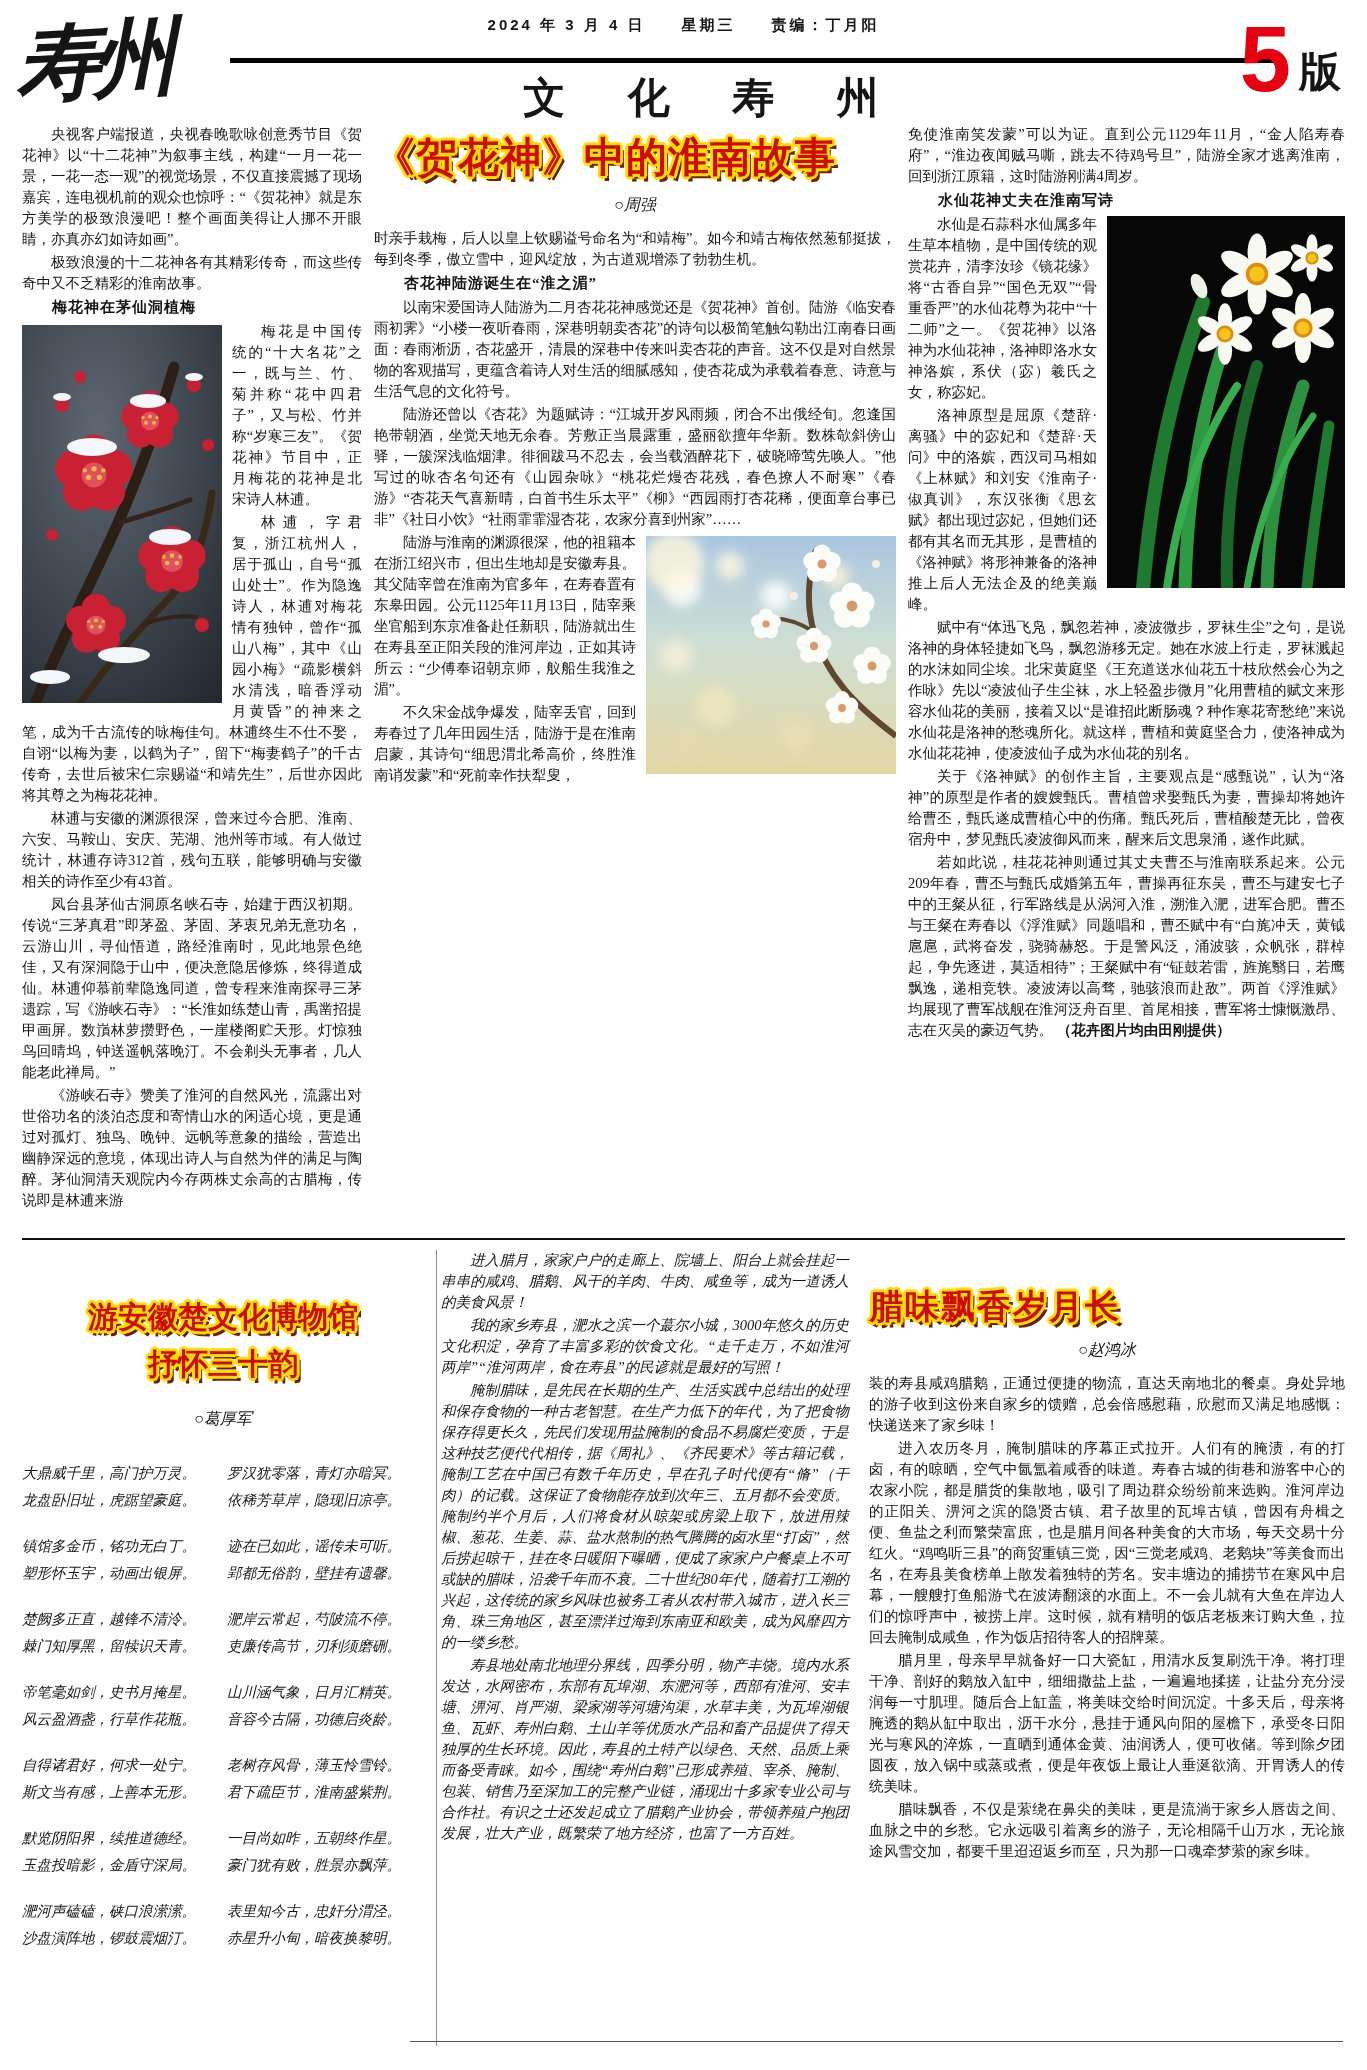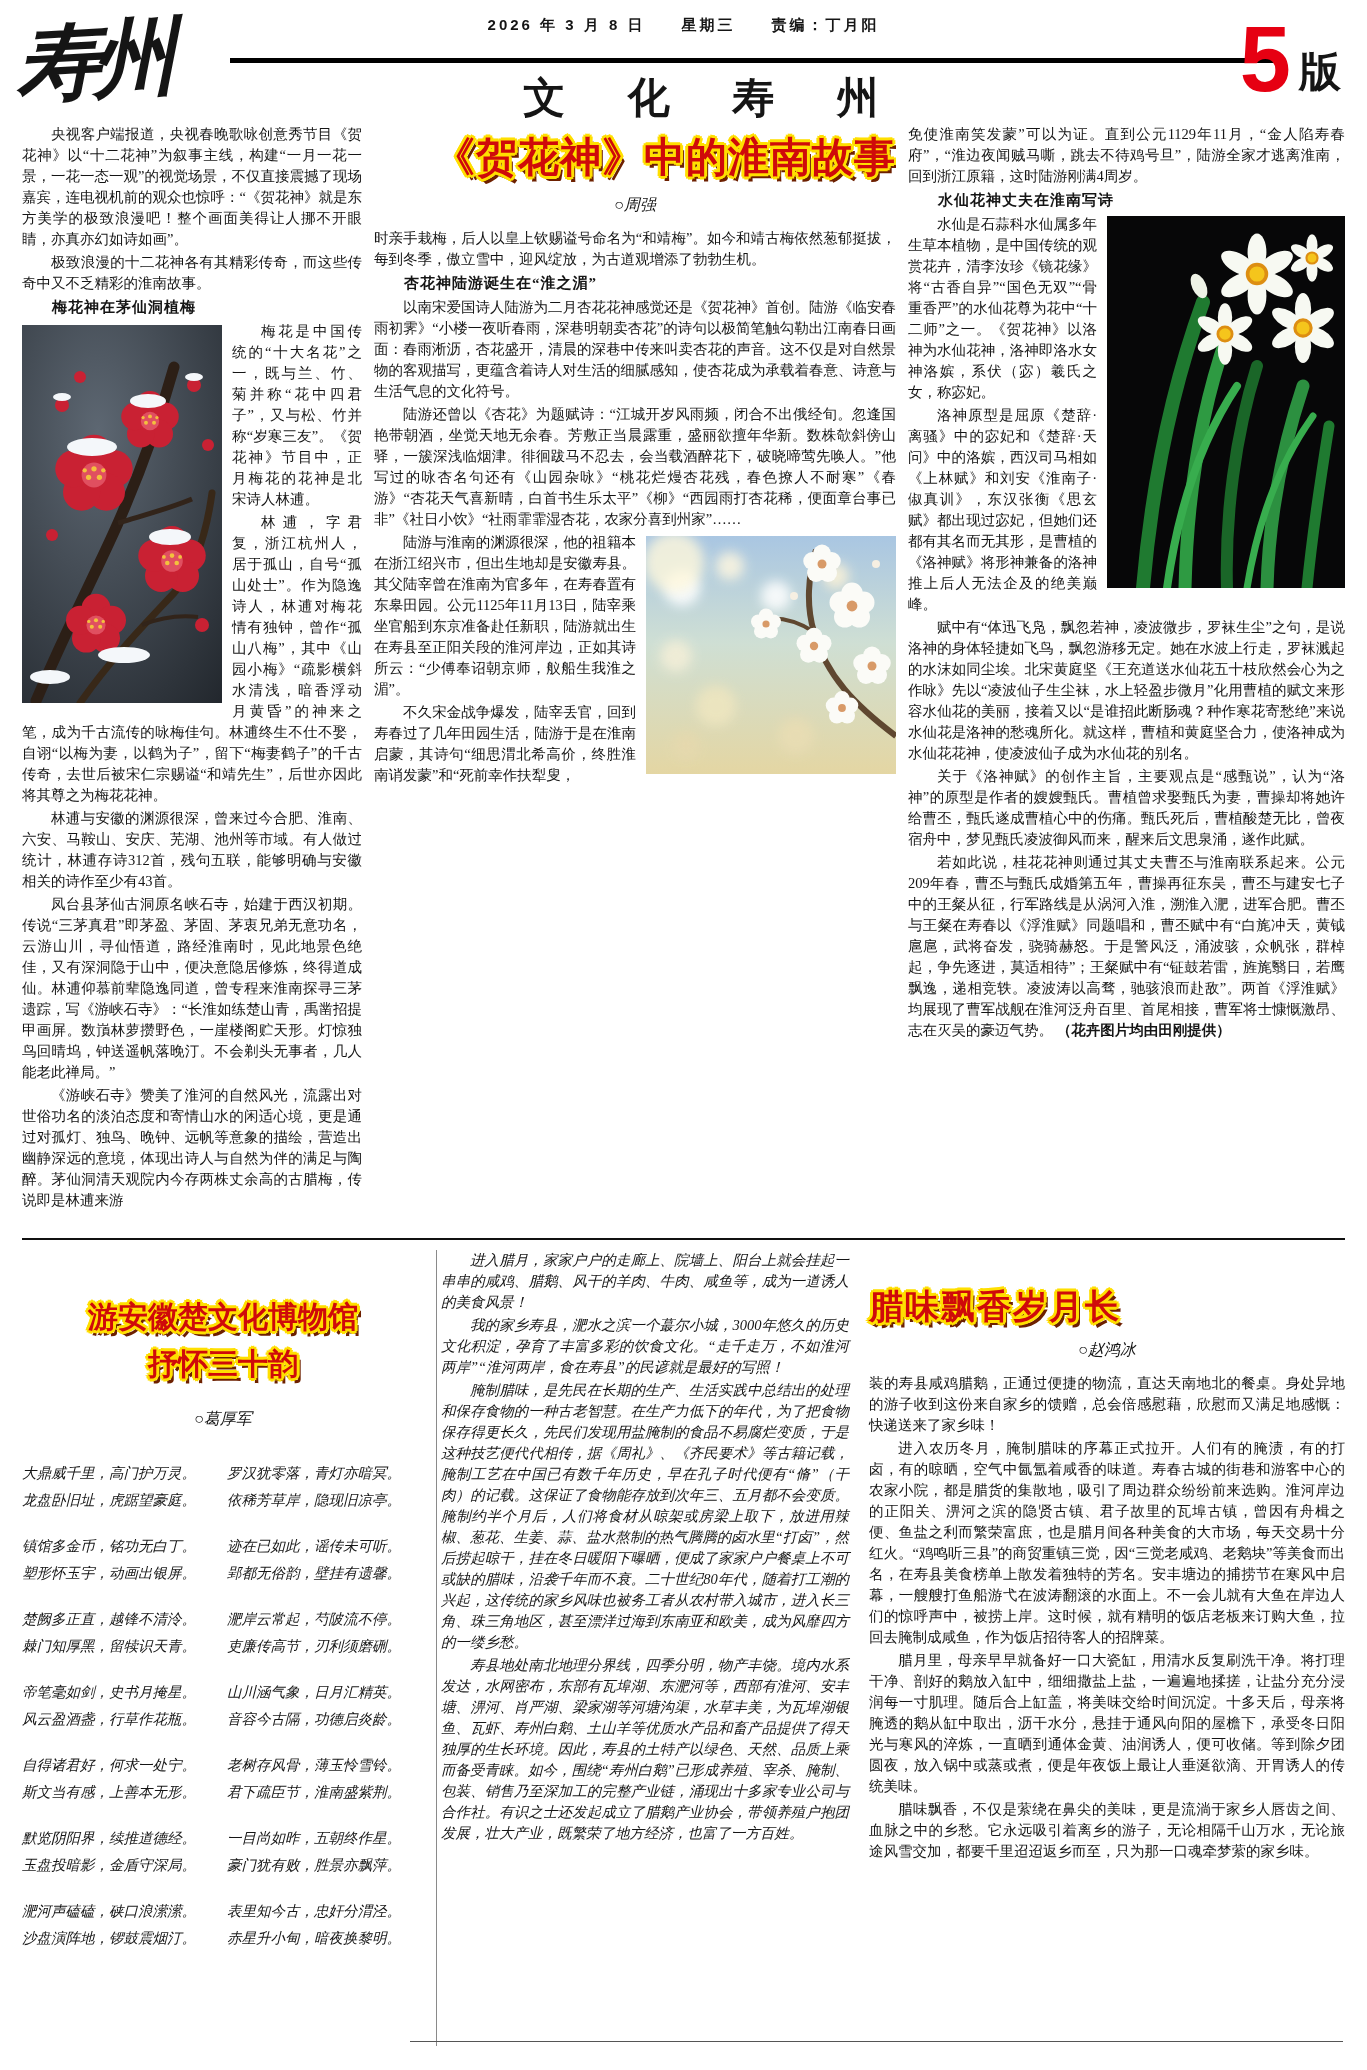--- a/index.html
+++ b/index.html
@@ -23,21 +23,21 @@
   .sub{font-size:15px;font-weight:700;margin:4px 0;text-indent:2em;letter-spacing:1px;}
   .author{text-align:center;font-size:16px;font-style:italic;margin:10px 0 12px;}
   .rt{color:#cf0a0a;font-family:"Liberation Sans",sans-serif;font-weight:900;
       text-shadow:-2px -2px 0 #ffdf00,2px -2px 0 #ffdf00,-2px 2px 0 #ffdf00,2px 2px 0 #ffdf00,
                   -3px 0 0 #ffdf00,3px 0 0 #ffdf00,0 -3px 0 #ffdf00,0 3px 0 #ffdf00,4px 5px 0 #6d2000;}
   
   .top{display:flex;gap:12px;padding:6px 22px 0;height:1106px;overflow:hidden;}
   .c1{width:340px;flex:none;overflow:hidden;}
   .c2{width:522px;flex:none;overflow:hidden;}
   .c3{flex:1;overflow:hidden;}
-  .main-title{font-size:41px;text-align:right;letter-spacing:1px;margin:6px 0 2px;}
+  .main-title{font-size:41px;text-align:left;letter-spacing:1px;margin:6px 0 2px;}
   .figure{border:0;}
   .plum{float:left;width:200px;height:378px;margin:4px 10px 2px 0;}
   .apricot{float:right;width:250px;height:238px;margin:4px 0 2px 10px;}
   .narcissus{float:right;width:238px;height:372px;margin:2px 0 4px 10px;}
   .figure svg{display:block;width:100%;height:100%;}
   .credit{font-weight:700;}
   
   .hdiv{margin:8px 22px 0;border-top:2px solid #111;}
   
   .bottom{display:flex;padding:10px 22px 0;height:796px;overflow:hidden;position:relative;}
@@ -52,21 +52,21 @@
   .pline:nth-child(even){margin-bottom:19px;}
   .lawei-title{font-size:34px;text-align:left;letter-spacing:2px;margin:34px 0 4px;}
   .bottom-rule{position:absolute;left:410px;right:24px;bottom:4px;height:1px;background:#555;}
 </style>
 </head>
 <body>
 
 <div class="page">
 
   <div class="header">
-    <div class="dateline">2026 年 3 月 8 日　　星期三　　责编：丁月阳</div>
+    <div class="dateline">2024 年 3 月 4 日　　星期三　　责编：丁月阳</div>
     <div class="masthead">寿州</div>
     <div class="thick-rule"></div>
     <div class="section-title">文 化 寿 州</div>
     <div class="pageno">
       <span class="num">5</span>
       <span class="ban">版</span>
     </div>
   </div>
 
   <div class="top">

